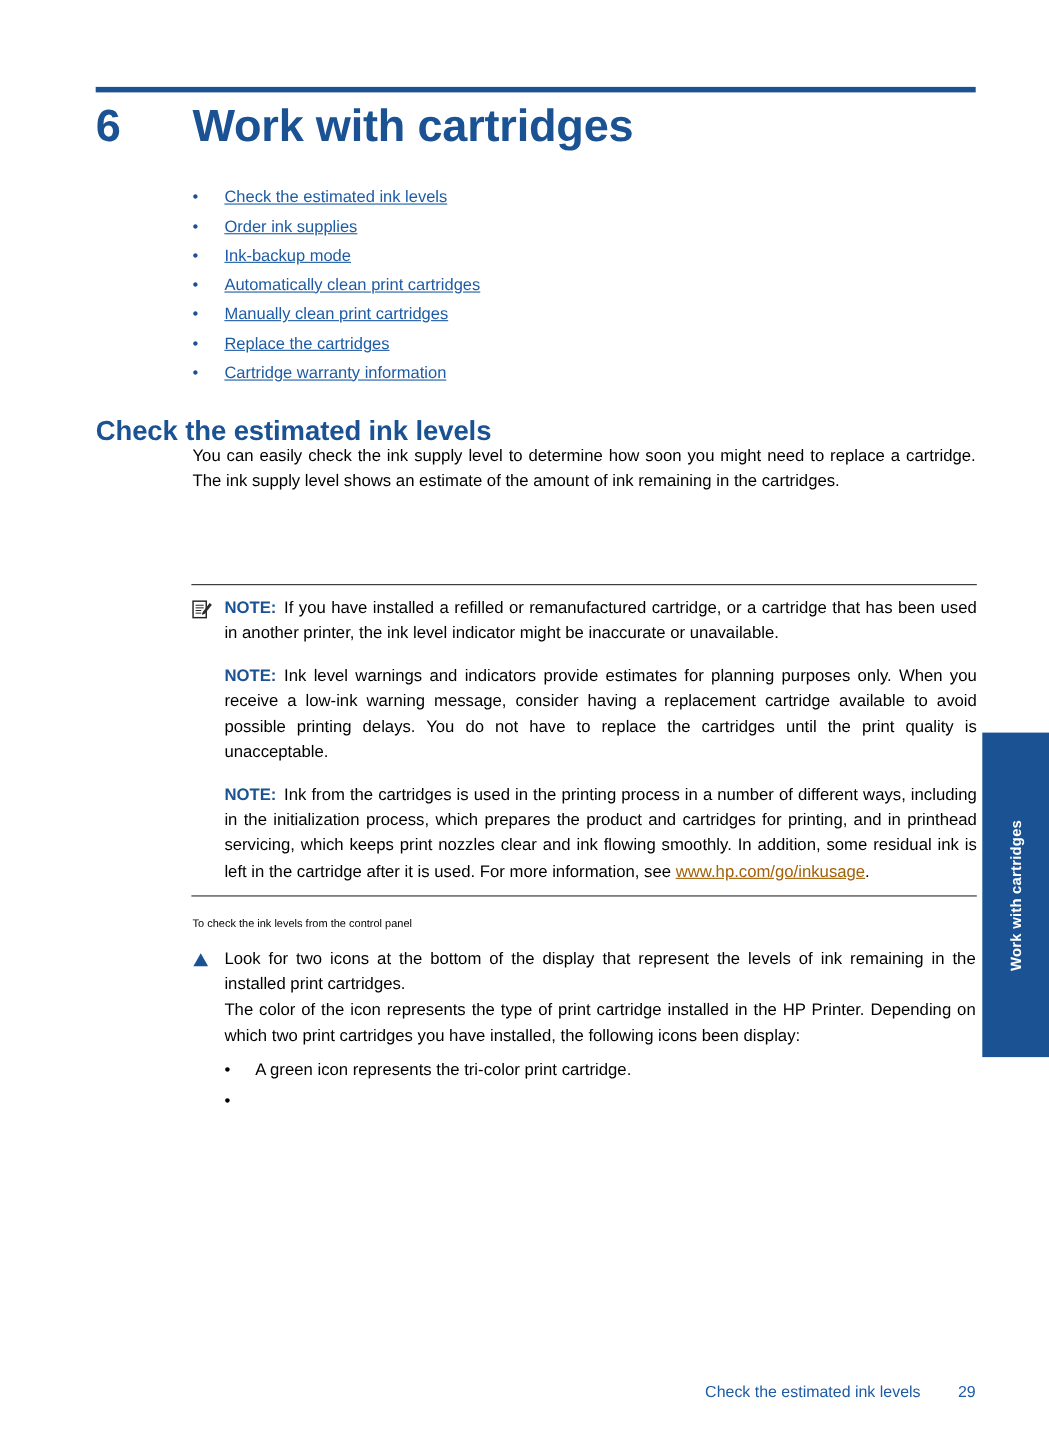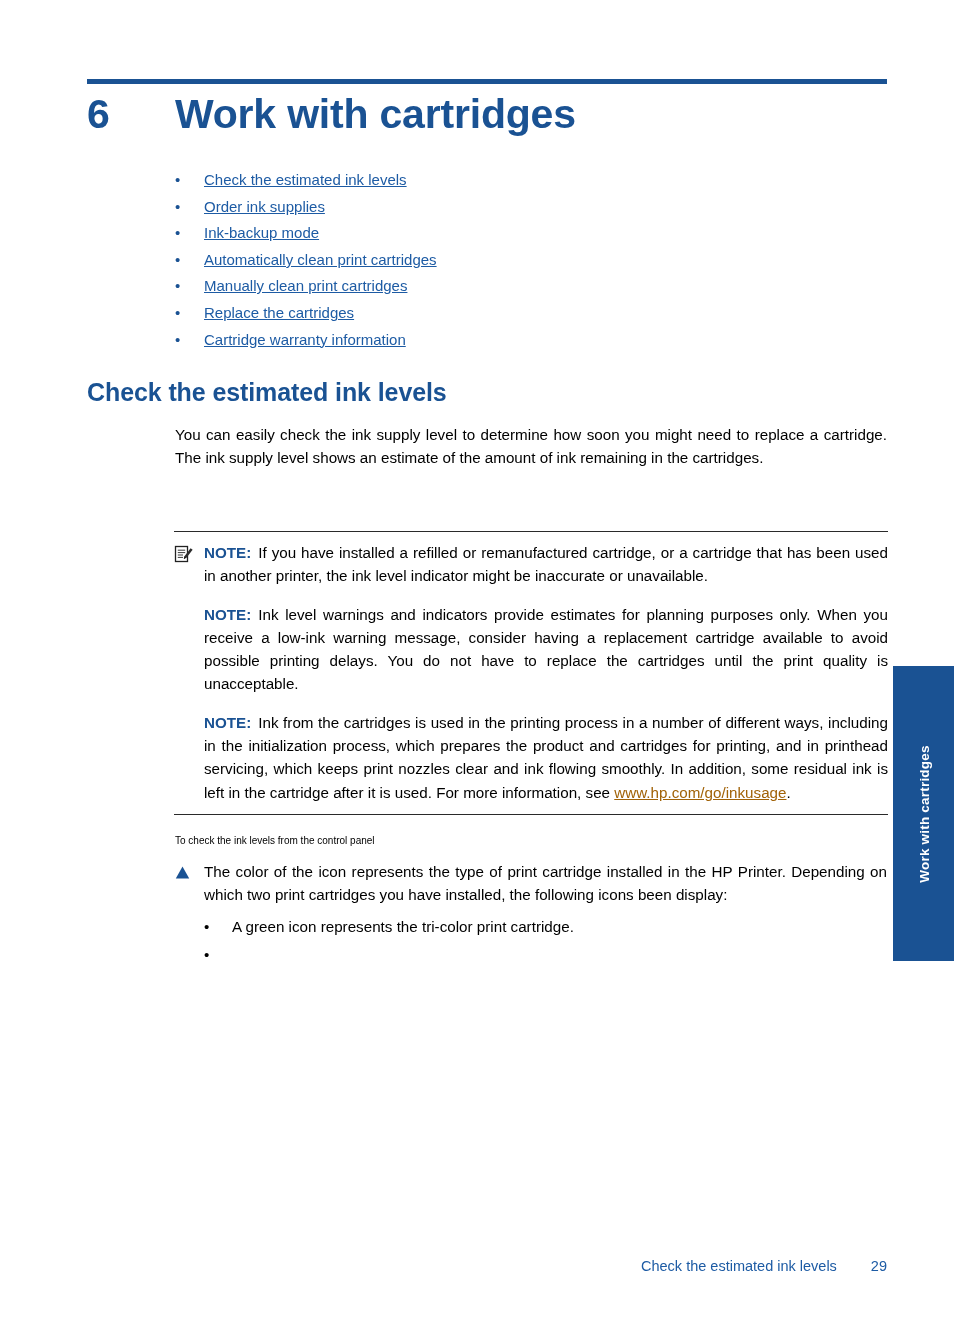--- a/index.html
+++ b/index.html
@@ -89,21 +89,21 @@
     font-size: 25px;
     font-weight: bold;
     color: #1a5293;
     letter-spacing: -0.1px;
   }
 
   
   .intro {
     position: absolute;
     left: 175px;
-    top: 423px;
+    top: 403px;
     width: 712px;
     font-size: 15.2px;
     line-height: 23.3px;
     text-align: justify;
   }
 
   
   .note-block {
     position: absolute;
     left: 174px;
@@ -301,20 +301,21 @@
   <div class="proc-head">To check the ink levels from the control panel</div>
 
   <div class="proc-step">
     <div class="proc-row">
       <span class="tri-bullet">
         <svg width="15" height="13" viewBox="0 0 15 13">
           <polygon points="7.5,0.5 14.2,12.4 0.8,12.4" fill="#1a5293"></polygon>
         </svg>
       </span>
       <div class="proc-body">
+        <p class="proc-para">Look for two icons at the bottom of the display that represent the levels of ink remaining in the installed print cartridges.</p>
         <p class="proc-para">The color of the icon represents the type of print cartridge installed in the HP Printer. Depending on which two print cartridges you have installed, the following icons been display:</p>
 
         <div class="sub-list">
           <div class="sub-item">
             <span class="sub-bullet">•</span>
             <span>A green icon represents the tri-color print cartridge.</span>
           </div>
           <div class="sub-item">
             <span class="sub-bullet">•</span>
           </div>

